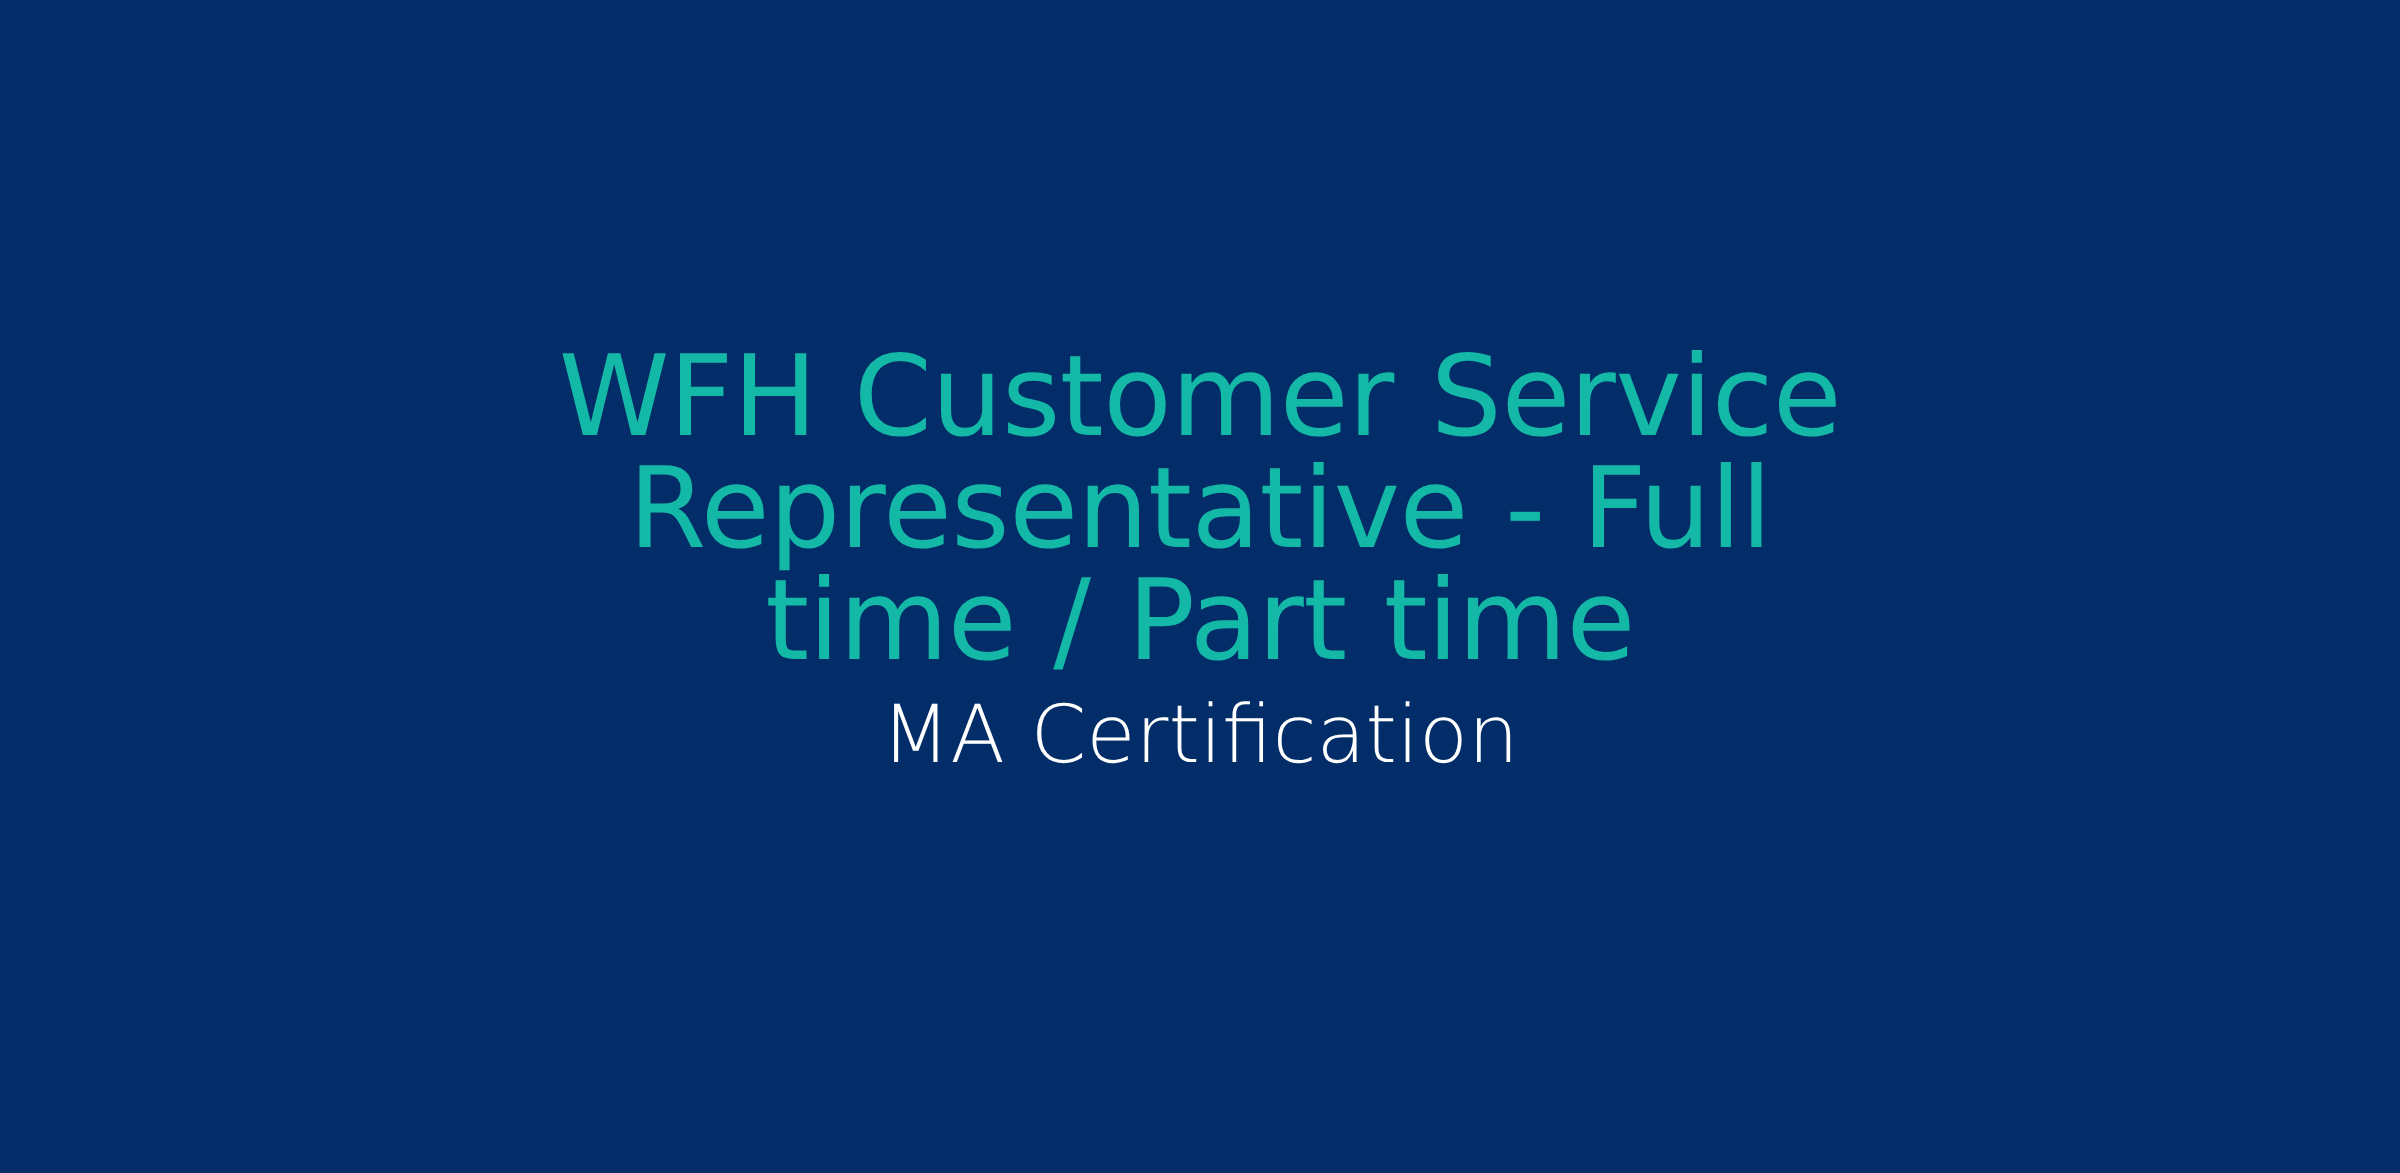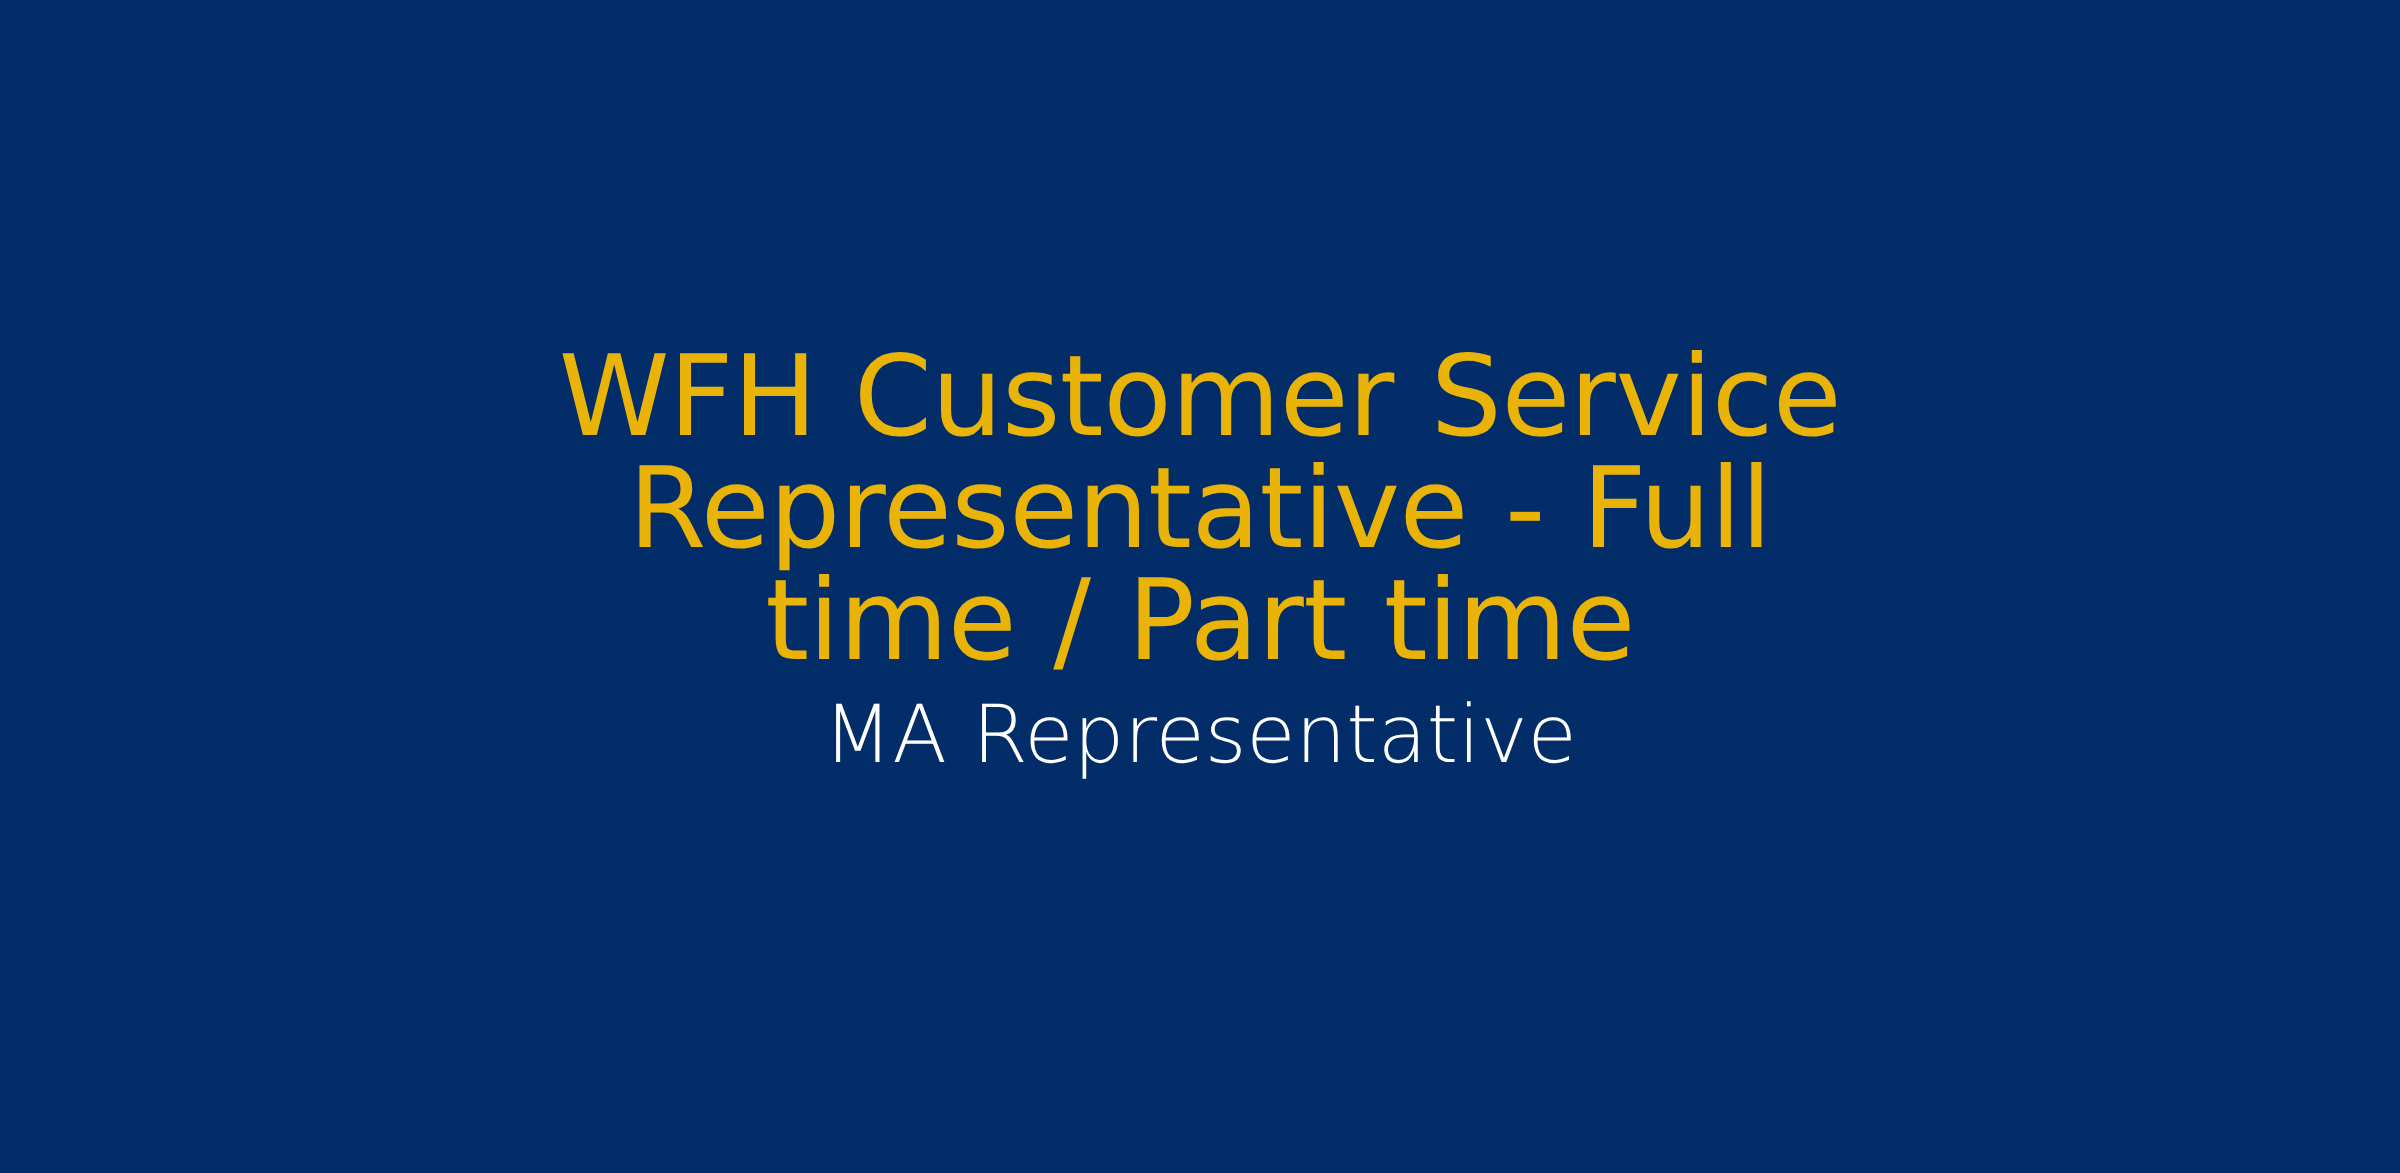--- a/index.html
+++ b/index.html
@@ -31,21 +31,21 @@
   .text-block {
     width: 1340px;
     display: flex;
     flex-direction: column;
     align-items: center;
     text-align: center;
   }
 
   .job-title {
     margin: 0;
-    color: #eab308;
+    color: #14b8a6;
     font-family: "DejaVu Sans", "Liberation Sans", sans-serif;
     font-size: 112px;
     font-weight: 400;
     line-height: 1.0;
     letter-spacing: -0.5px;
     text-align: center;
     text-rendering: geometricPrecision;
     -webkit-font-smoothing: antialiased;
     word-spacing: 2px;
   }
@@ -66,17 +66,17 @@
 </style>
 </head>
 <body>
 
 <div class="job-card" style="background: rgb(3, 45, 104); color: rgb(255, 255, 255);">
 
   <div class="text-block">
 
     <h1 class="job-title">WFH Customer Service Representative - Full time / Part time</h1>
 
-    <p class="job-subtitle">MA Representative</p>
+    <p class="job-subtitle">MA Certification</p>
 
   </div>
 
 </div>
 
 </body></html>

